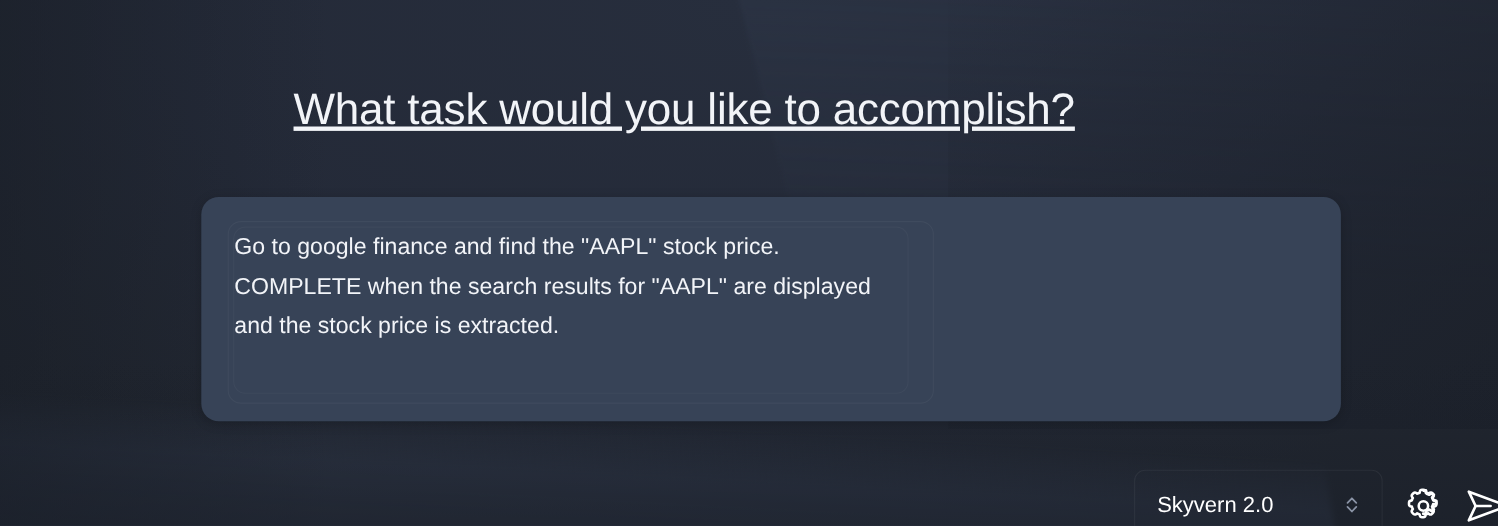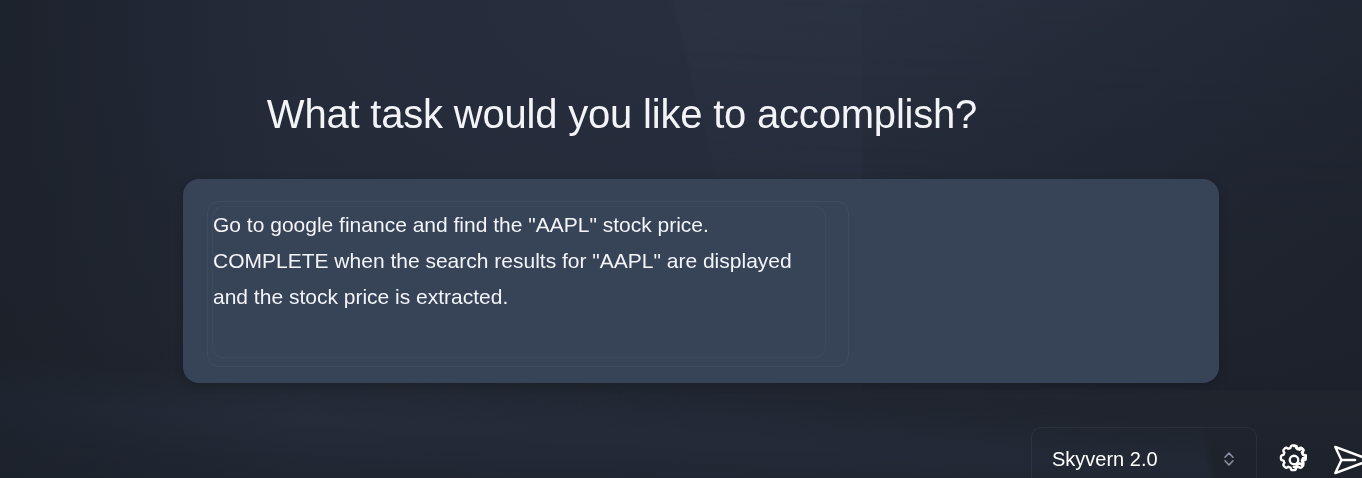--- a/index.html
+++ b/index.html
@@ -94,30 +94,31 @@
   
   #page {
     position: relative;
     z-index: 2;
     width: 1362px;
     height: 478px;
   }
 
   #page-title {
     position: absolute;
-    top: 88px;
+    top: 74px;
     left: 0;
     width: 1244px;
     text-align: center;
     font-size: 40px;
     line-height: 52px;
     font-weight: 400;
     letter-spacing: -0.2px;
     color: #f2f4f8;
     white-space: nowrap;
+    text-decoration: underline;
   }
 
   
   #prompt-card {
     position: absolute;
     left: 183px;
     top: 179px;
     width: 1036px;
     height: 204px;
     background: #374357;

